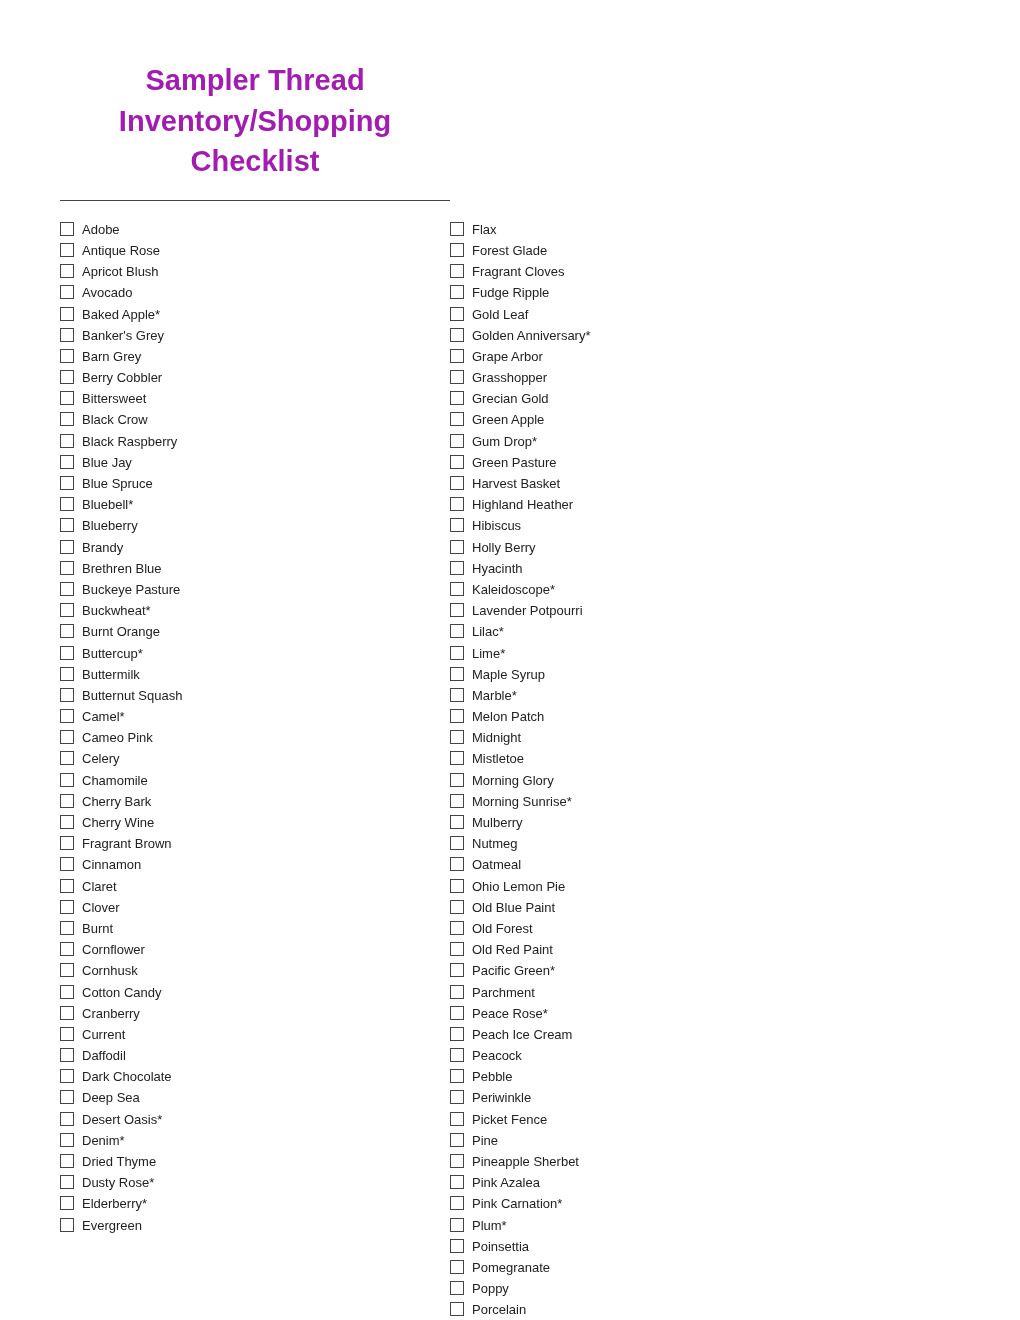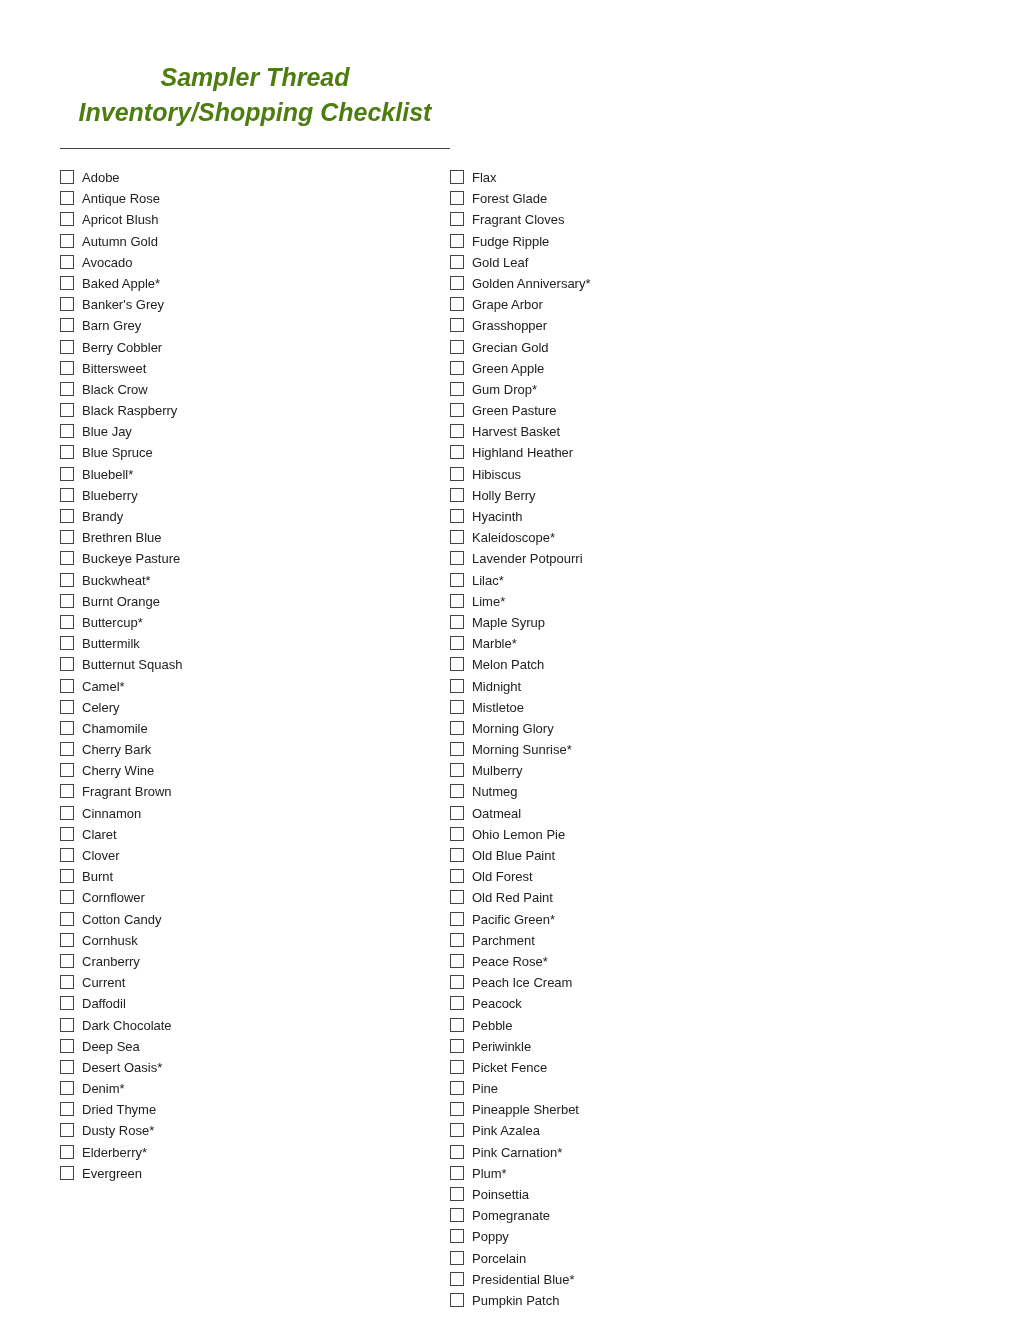--- a/index.html
+++ b/index.html
@@ -11,25 +11,24 @@
       width: 1020px;
       min-height: 1320px;
       padding: 60px 60px 60px 60px;
     }
     .header {
       width: 390px;
       text-align: center;
       margin-bottom: 18px;
     }
     .header h1 {
-      font-style: italic;
       font-weight: bold;
-      font-size: 25px;
+      font-size: 29px;
       line-height: 1.4;
-      color: #4d7c0f;
+      color: #a21caf;
     }
     .divider {
       border: none;
       border-top: 1.5px solid #444;
       width: 390px;
       margin: 10px 0 20px 0;
     }
     .columns-wrapper {
       display: flex;
       flex-direction: row;
@@ -78,24 +77,20 @@
       <div class="checklist-item">
         <span class="checkbox"></span>
         <span class="item-label">Antique Rose</span>
       </div>
       <div class="checklist-item">
         <span class="checkbox"></span>
         <span class="item-label">Apricot Blush</span>
       </div>
       <div class="checklist-item">
         <span class="checkbox"></span>
-        <span class="item-label">Autumn Gold</span>
-      </div>
-      <div class="checklist-item">
-        <span class="checkbox"></span>
         <span class="item-label">Avocado</span>
       </div>
       <div class="checklist-item">
         <span class="checkbox"></span>
         <span class="item-label">Baked Apple*</span>
       </div>
       <div class="checklist-item">
         <span class="checkbox"></span>
         <span class="item-label">Banker's Grey</span>
       </div>
@@ -166,20 +161,24 @@
       <div class="checklist-item">
         <span class="checkbox"></span>
         <span class="item-label">Butternut Squash</span>
       </div>
       <div class="checklist-item">
         <span class="checkbox"></span>
         <span class="item-label">Camel*</span>
       </div>
       <div class="checklist-item">
         <span class="checkbox"></span>
+        <span class="item-label">Cameo Pink</span>
+      </div>
+      <div class="checklist-item">
+        <span class="checkbox"></span>
         <span class="item-label">Celery</span>
       </div>
       <div class="checklist-item">
         <span class="checkbox"></span>
         <span class="item-label">Chamomile</span>
       </div>
       <div class="checklist-item">
         <span class="checkbox"></span>
         <span class="item-label">Cherry Bark</span>
       </div>
@@ -206,25 +205,25 @@
       <div class="checklist-item">
         <span class="checkbox"></span>
         <span class="item-label">Burnt</span>
       </div>
       <div class="checklist-item">
         <span class="checkbox"></span>
         <span class="item-label">Cornflower</span>
       </div>
       <div class="checklist-item">
         <span class="checkbox"></span>
+        <span class="item-label">Cornhusk</span>
+      </div>
+      <div class="checklist-item">
+        <span class="checkbox"></span>
         <span class="item-label">Cotton Candy</span>
-      </div>
-      <div class="checklist-item">
-        <span class="checkbox"></span>
-        <span class="item-label">Cornhusk</span>
       </div>
       <div class="checklist-item">
         <span class="checkbox"></span>
         <span class="item-label">Cranberry</span>
       </div>
       <div class="checklist-item">
         <span class="checkbox"></span>
         <span class="item-label">Current</span>
       </div>
       <div class="checklist-item">

